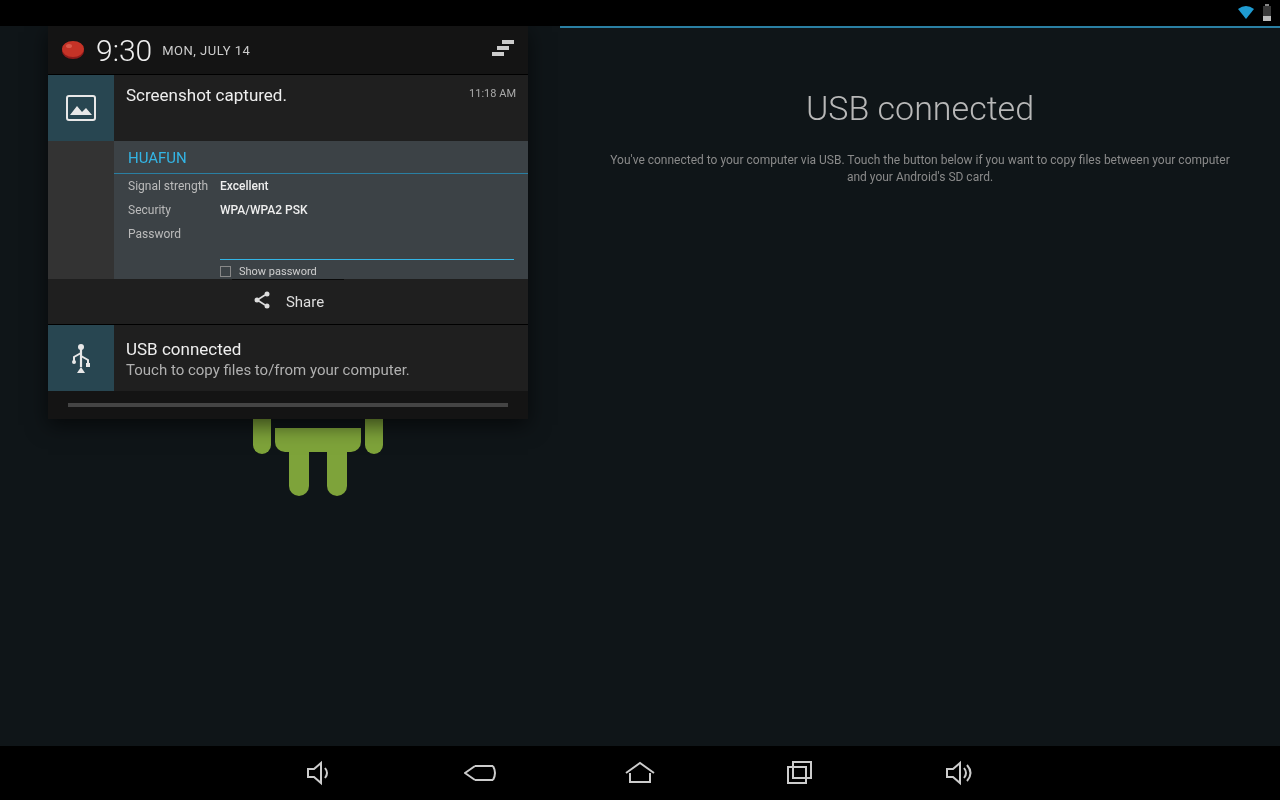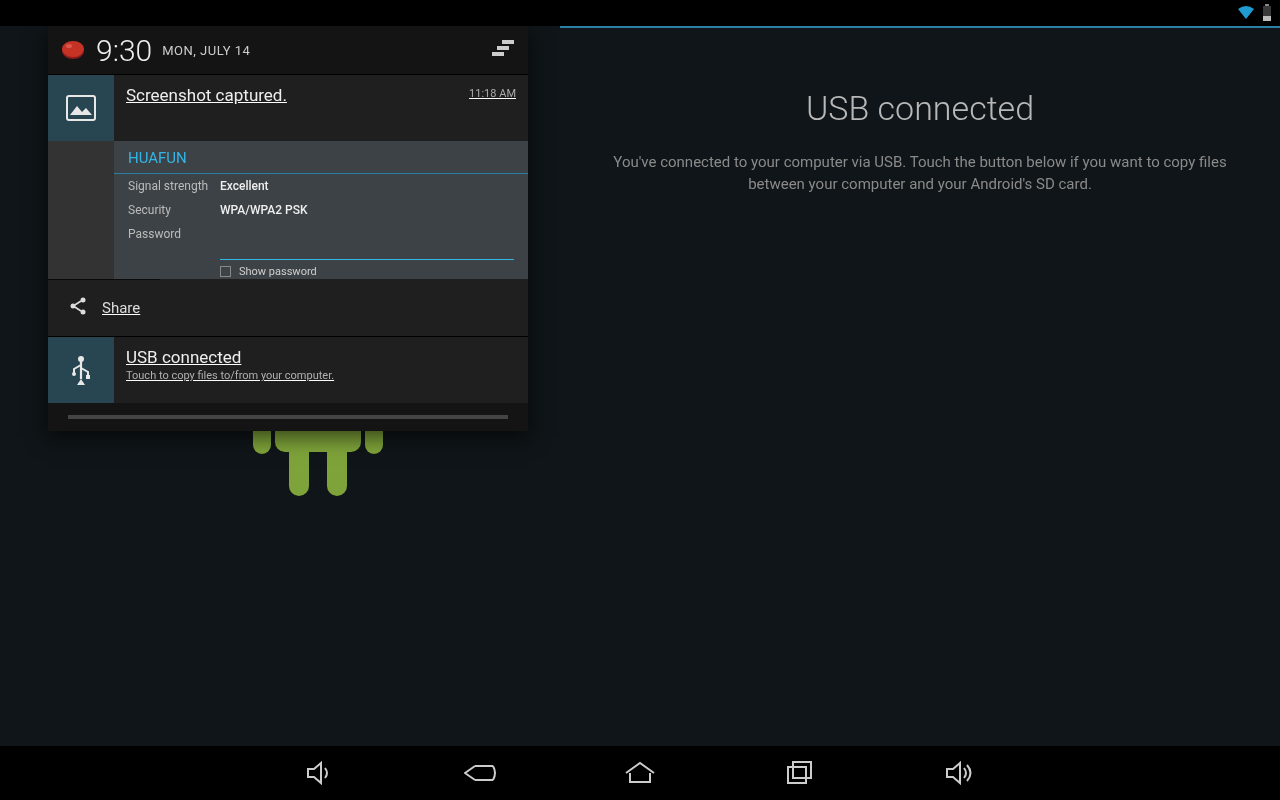--- a/index.html
+++ b/index.html
@@ -13,21 +13,21 @@
   .navbar { position:absolute; bottom:0; left:0; right:0; height:54px; background:#000; display:flex; justify-content:center; align-items:center; gap:120px; }
   .navbar .navbtn { width:40px; height:40px; display:flex; align-items:center; justify-content:center; cursor:pointer; }
   .navbar svg { stroke:#ccc; fill:none; stroke-width:2; }
 
   
   .main { position:absolute; top:26px; left:0; right:0; bottom:54px; background:#0f1518; display:flex; }
   .left { width:560px; position:relative; }
   .right { flex:1; position:relative; border-top:2px solid #2a7fa3; }
   .right-inner { padding:60px 40px 0 40px; text-align:center; color:#9c9c9c; }
   .right h1 { font-weight:300; font-size:34px; color:#b8b8b8; margin-bottom:24px; }
-  .right p { font-size:15px; line-height:1.45; color:#8a8a8a; }
+  .right p { font-size:12px; line-height:1.45; color:#8a8a8a; }
   .primary-btn { position:absolute; bottom:18px; left:50%; transform:translateX(-50%); background:#4d4d4d; color:#e6e6e6; border:none; padding:12px 22px; font-size:19px; cursor:pointer; }
 
   
   .wifi-dialog { position:absolute; top:112px; left:120px; width:345px; background:rgba(60,66,70,0.85); color:#ddd; font-size:13px; padding:0; }
   .wifi-dialog .wtitle { color:#33b5e5; font-size:16px; padding:10px 14px 8px; border-bottom:1px solid #2a7fa3; }
   .wifi-dialog .wrow { display:flex; padding:6px 14px; color:#bbb; font-size:13px; }
   .wifi-dialog .wrow .wl { width:92px; color:#bbb; }
   .wifi-dialog .wrow .wv { color:#e8e8e8; font-weight:500; }
   .wifi-dialog .pwline { margin:4px 14px 4px 106px; border-bottom:1px solid #33b5e5; height:14px; }
   .wifi-dialog .chk { display:flex; align-items:center; gap:8px; padding:4px 14px 4px 106px; font-size:12px; color:#cfcfcf; }
@@ -47,30 +47,30 @@
 
   
   .shade { position:absolute; top:0; left:48px; width:480px; background:#141414; box-shadow:0 6px 20px rgba(0,0,0,0.6); }
   .shade-header { height:48px; display:flex; align-items:center; padding:0 12px; gap:10px; }
   .shade-header .time { font-size:30px; font-weight:300; color:#eee; }
   .shade-header .date { font-size:13px; color:#ccc; letter-spacing:0.5px; }
   .shade-header .spacer { flex:1; }
   .shade-header .clearall { cursor:pointer; }
   .jelly { width:26px; height:20px; }
 
-  .notif { display:flex; align-items:flex-start; border-top:1px solid #000; background:#1f1f1f;text-decoration:underline; }
+  .notif { display:flex; align-items:center; border-top:1px solid #000; background:#1f1f1f; }
   .notif .nicon { width:66px; height:66px; background:#284651; display:flex; align-items:center; justify-content:center; flex-shrink:0; }
   .notif .nbody { flex:1; padding:10px 12px 8px; }
   .notif .ntitle { font-size:17px; color:#eee; font-weight:400; }
-  .notif .nsub { font-size:11px; color:#b0b0b0; margin-top:2px; }
+  .notif .nsub { font-size:15px; color:#b0b0b0; margin-top:2px; }
   .notif .ntime { font-size:11px; color:#aaa; padding:12px 12px 0 0; }
   .notif.expanded { flex-direction:column; }
   .notif.expanded .toprow { display:flex; width:100%; }
   .notif .bigpic { width:100%; height:138px; background:#333; position:relative; overflow:hidden; }
-  .notif .actionrow { display:flex; align-items:center; gap:14px; padding:16px 20px; background:#1f1f1f; color:#ddd; font-size:15px; border-top:1px solid #0a0a0a; cursor:pointer; }
+  .notif .actionrow { display:flex; align-items:center; gap:14px; padding:10px 20px; background:#1f1f1f; color:#ddd; font-size:15px; border-top:1px solid #0a0a0a; cursor:pointer; }
   .shade-handle { height:28px; background:#141414; display:flex; align-items:center; justify-content:center; }
   .shade-handle .bar { width:440px; height:4px; background:#444; }
 
 </style>
 </head>
 <body>
 
 <div class="sysbar">
   <span>
     <svg width="20" height="16" viewBox="0 0 20 16">

